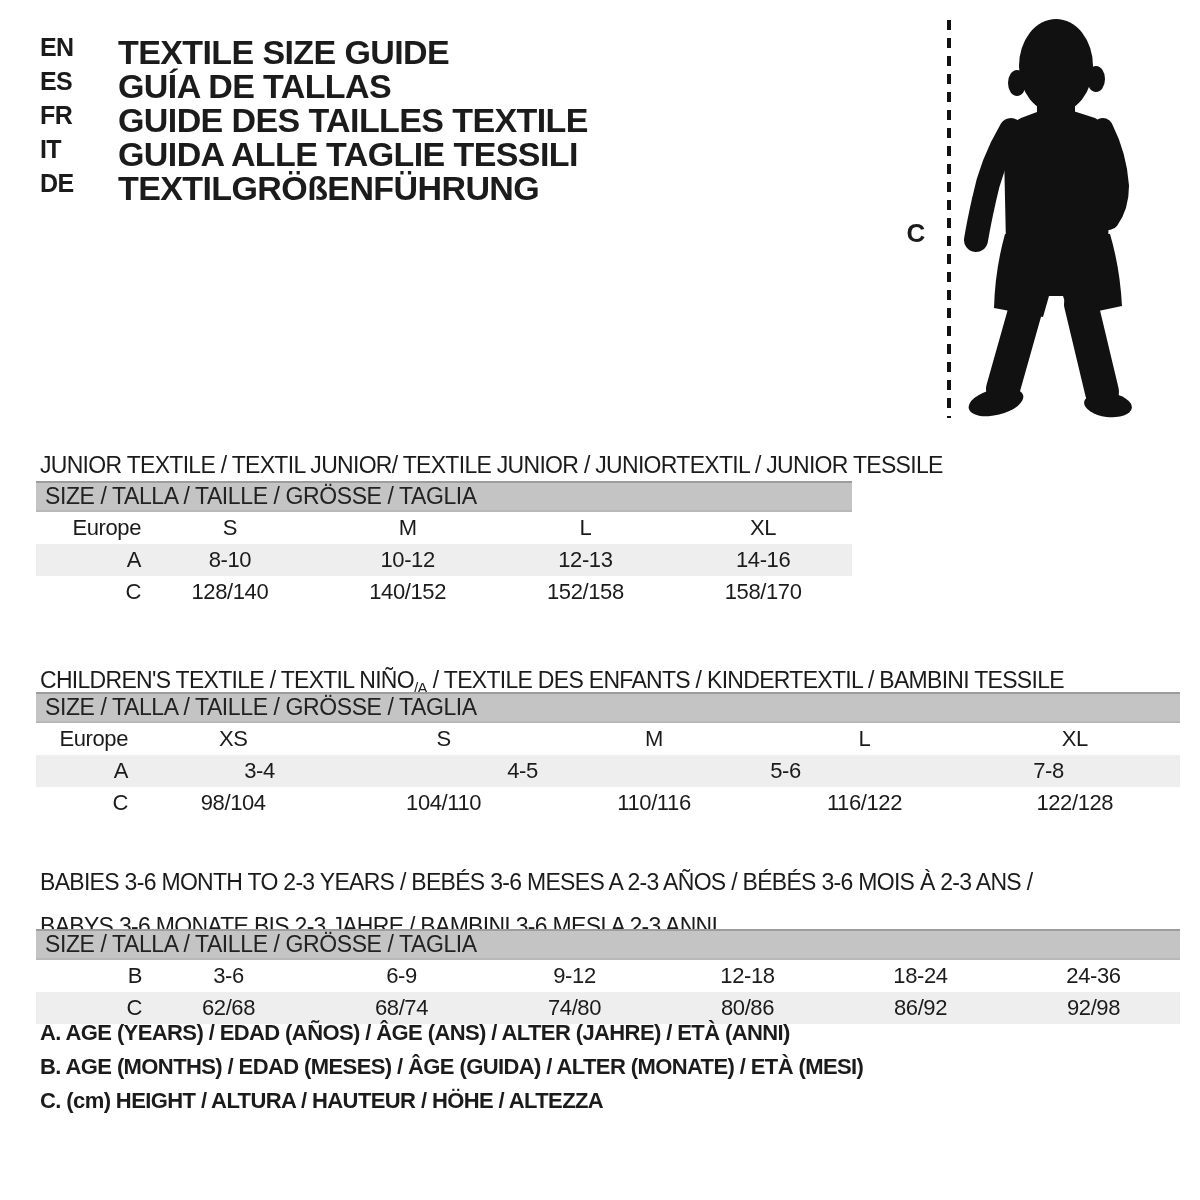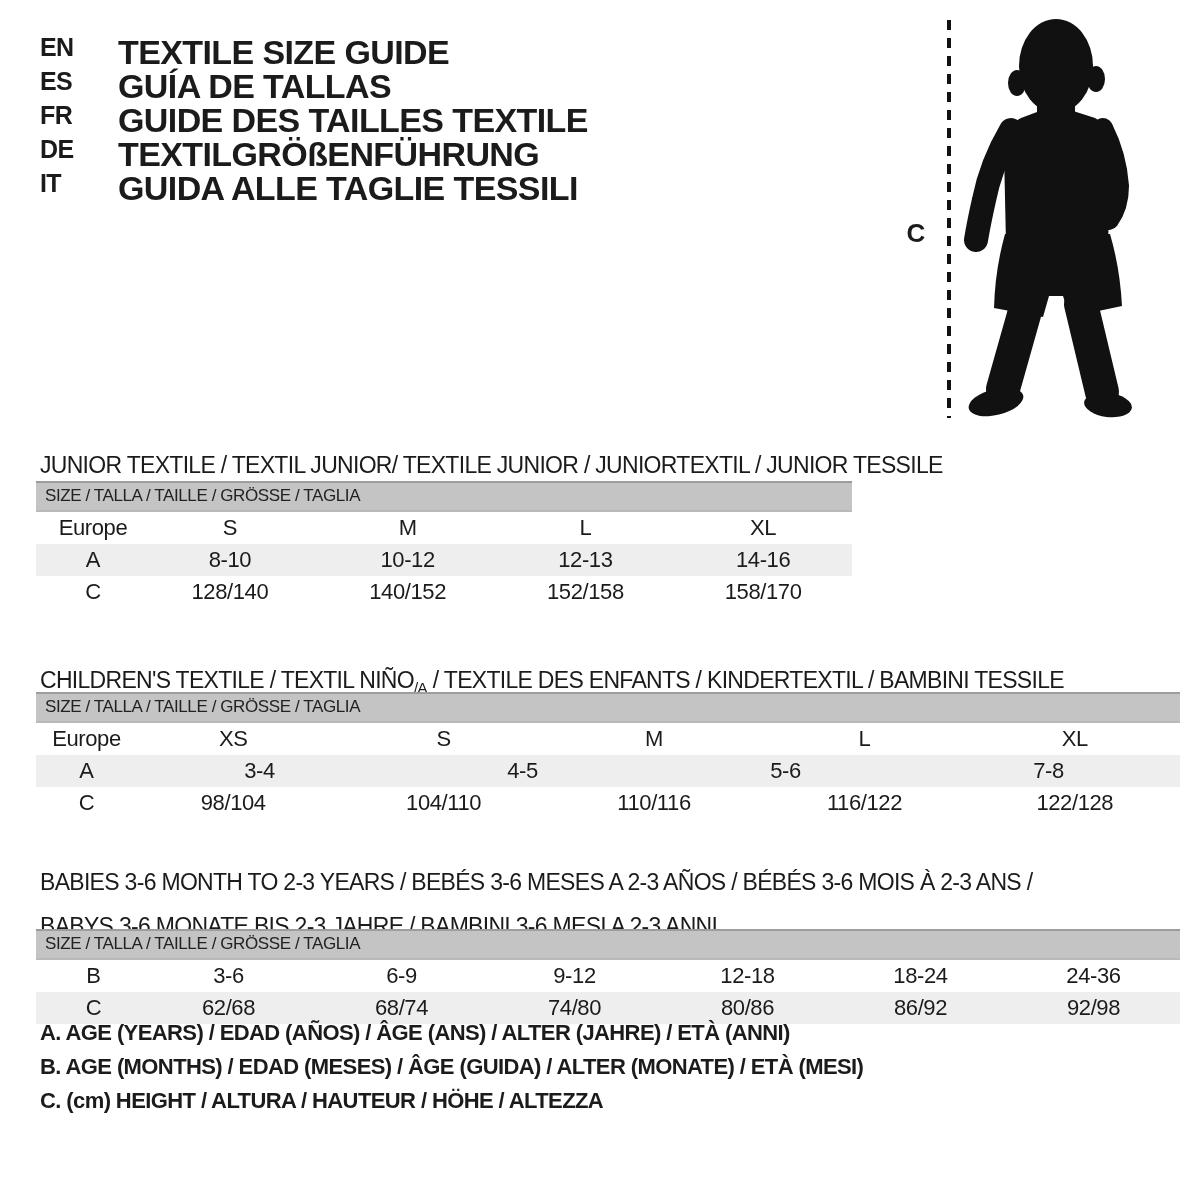--- a/index.html
+++ b/index.html
@@ -23,25 +23,25 @@
   .baby{position:absolute;left:963px;top:6px}
 
   
   .tbl-title{position:absolute;left:40px;font-size:23px;font-weight:400;
              letter-spacing:-0.7px;white-space:nowrap;line-height:28px}
   .tbl-title .sub{font-size:15px;position:relative;top:5px;letter-spacing:-0.5px}
 
   
   .sizetable{position:absolute;left:36px}
   .band{background:#c4c4c4;border-top:2px solid #9d9d9d;border-bottom:2px solid #b9b9b9;
-        height:31px;line-height:26px;padding-left:9px;font-size:17px;
+        height:31px;line-height:26px;padding-left:9px;font-size:23px;
         letter-spacing:-0.4px;color:#222222;white-space:nowrap}
   .trow{display:flex;height:32px;line-height:32px;font-size:22px;letter-spacing:-0.4px}
   .trow.shade{background:#eeeeee}
-  .tlabel{padding-left:9px;text-align:center}
+  .tlabel{padding-left:9px;text-align:right}
   .tcell{flex:1;text-align:center}
   .junior{width:816px}   .junior .tlabel{width:105px}
   .children{width:1144px}.children .tlabel{width:92px}
   .babies{width:1144px}  .babies .tlabel{width:106px}
 
   
   .legend{position:absolute;left:40px;top:1016px}
   .legend-line{height:34px;line-height:34px;font-weight:700;font-size:22px;
                letter-spacing:-0.6px;white-space:nowrap}
 </style>
@@ -55,26 +55,26 @@
   </div>
   <div class="lang-row">
     <span class="lang-code">ES</span>
     <span class="lang-label">GUÍA DE TALLAS</span>
   </div>
   <div class="lang-row">
     <span class="lang-code">FR</span>
     <span class="lang-label">GUIDE DES TAILLES TEXTILE</span>
   </div>
   <div class="lang-row">
+    <span class="lang-code">IT</span>
+    <span class="lang-label">GUIDA ALLE TAGLIE TESSILI</span>
+  </div>
+  <div class="lang-row">
     <span class="lang-code">DE</span>
     <span class="lang-label">TEXTILGRÖßENFÜHRUNG</span>
-  </div>
-  <div class="lang-row">
-    <span class="lang-code">IT</span>
-    <span class="lang-label">GUIDA ALLE TAGLIE TESSILI</span>
   </div>
 </div>
 
 <span class="c-label">C</span>
 <svg class="dash-line" width="6" height="398" viewBox="0 0 6 398">
   <line x1="3" y1="0" x2="3" y2="398" stroke="#111111" stroke-width="4" stroke-dasharray="10 8"></line>
 </svg>
 <svg class="baby" width="172" height="412" viewBox="0 0 172 412">
   <g fill="#111111">
     <ellipse cx="93" cy="60" rx="37" ry="47"></ellipse>

